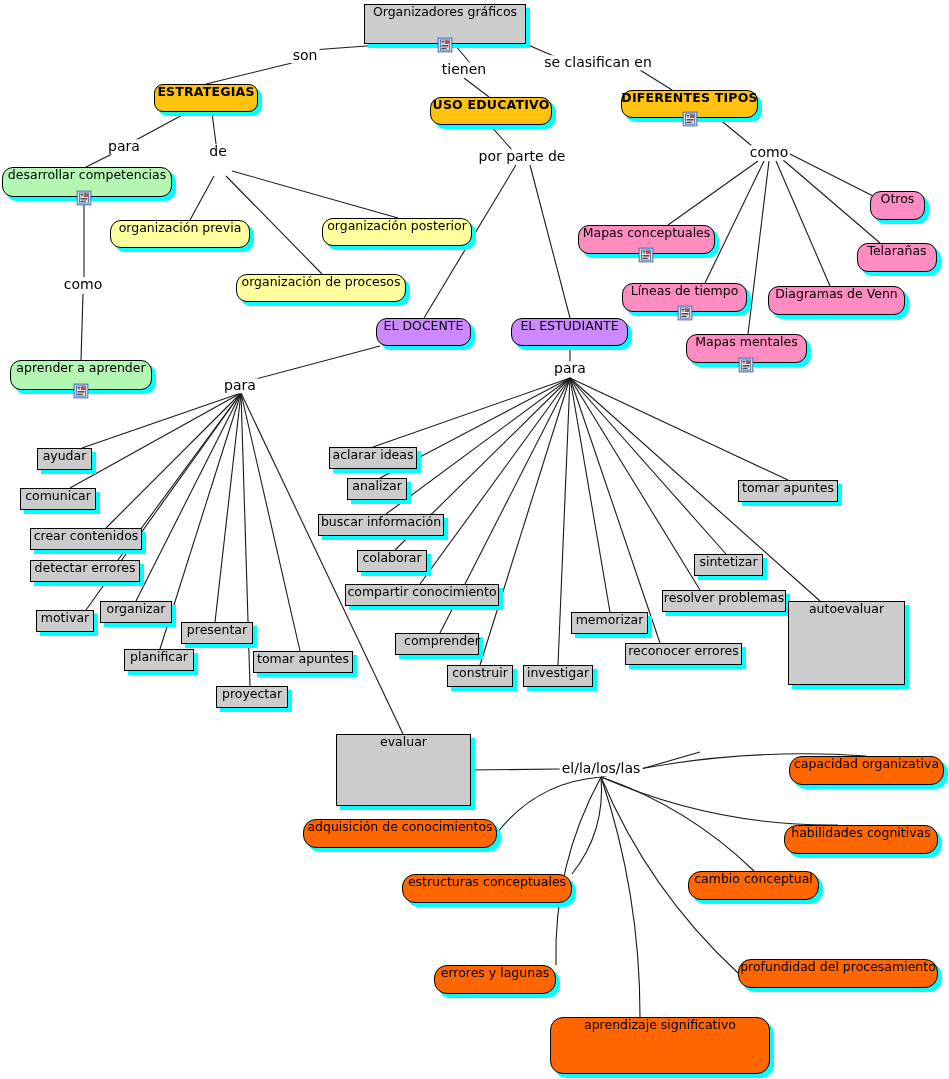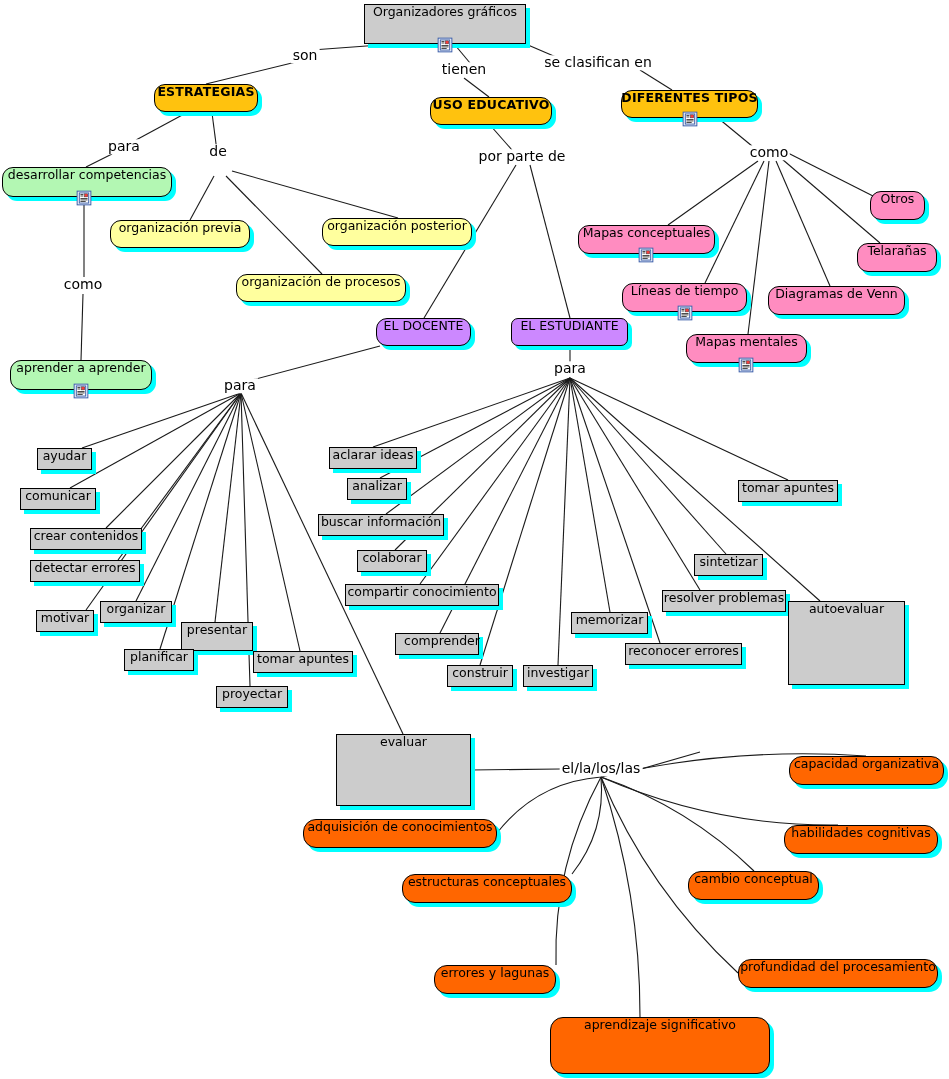--- a/index.html
+++ b/index.html
@@ -127,21 +127,21 @@
       <path d="M 601 777 Q 687.9695172940737 806.9591899362416 754 871" stroke="#1a1a1a" stroke-width="1.1" fill="none"></path>
       <path d="M 601 777 Q 714.3389638953013 826.4826157669497 838 825" stroke="#1a1a1a" stroke-width="1.1" fill="none"></path>
       <path d="M 601 777 Q 731.9200474802633 746.5625039176085 866 756" stroke="#1a1a1a" stroke-width="1.1" fill="none"></path>
       <line x1="471" y1="770" x2="560" y2="769" stroke="#1a1a1a" stroke-width="1.1"></line>
       <line x1="641" y1="769" x2="700" y2="752" stroke="#1a1a1a" stroke-width="1.1"></line>
     </svg>
   <div id="node-layer">
       <div class="node c-gray rect" style="left: 364px; top: 4px; width: 162px; height: 40px;">
         <span class="lbl">Organizadores gráficos</span>
       </div>
-      <div class="node c-amber round" style="left: 154px; top: 84px; width: 104px; height: 28px;">
+      <div class="node c-amber round" style="left: 154px; top: 84px; width: 104px; height: 28px; border-radius: 9px;">
         <span class="lbl">ESTRATEGIAS</span>
       </div>
       <div class="node c-amber round" style="left: 430px; top: 97px; width: 122px; height: 28px;">
         <span class="lbl">USO EDUCATIVO</span>
       </div>
       <div class="node c-amber round" style="left: 621px; top: 90px; width: 137px; height: 28px;">
         <span class="lbl">DIFERENTES TIPOS</span>
       </div>
       <div class="node c-green round" style="left: 2px; top: 167px; width: 170px; height: 30px;">
         <span class="lbl">desarrollar competencias</span>
@@ -172,42 +172,42 @@
       </div>
       <div class="node c-pink round" style="left: 857px; top: 243px; width: 80px; height: 29px;">
         <span class="lbl">Telarañas</span>
       </div>
       <div class="node c-pink round" style="left: 870px; top: 191px; width: 55px; height: 29px;">
         <span class="lbl">Otros</span>
       </div>
       <div class="node c-purple round" style="left: 376px; top: 318px; width: 95px; height: 28px;">
         <span class="lbl">EL DOCENTE</span>
       </div>
-      <div class="node c-purple round" style="left: 511px; top: 318px; width: 117px; height: 28px; border-radius: 7px;">
+      <div class="node c-purple round" style="left: 511px; top: 318px; width: 117px; height: 28px;">
         <span class="lbl">EL ESTUDIANTE</span>
       </div>
       <div class="node c-gray rect" style="left: 37px; top: 448px; width: 55px; height: 22px;">
         <span class="lbl">ayudar</span>
       </div>
       <div class="node c-gray rect" style="left: 20px; top: 488px; width: 76px; height: 22px;">
         <span class="lbl">comunicar</span>
       </div>
       <div class="node c-gray rect" style="left: 30px; top: 528px; width: 112px; height: 22px;">
         <span class="lbl">crear contenidos</span>
       </div>
       <div class="node c-gray rect" style="left: 30px; top: 560px; width: 110px; height: 22px;">
         <span class="lbl">detectar errores</span>
       </div>
       <div class="node c-gray rect" style="left: 36px; top: 610px; width: 58px; height: 22px;">
         <span class="lbl">motivar</span>
       </div>
       <div class="node c-gray rect" style="left: 100px; top: 601px; width: 72px; height: 22px;">
         <span class="lbl">organizar</span>
       </div>
-      <div class="node c-gray rect" style="left: 181px; top: 622px; width: 72px; height: 29px;">
+      <div class="node c-gray rect" style="left: 181px; top: 622px; width: 72px; height: 22px;">
         <span class="lbl">presentar</span>
       </div>
       <div class="node c-gray rect" style="left: 124px; top: 649px; width: 70px; height: 22px;">
         <span class="lbl">planificar</span>
       </div>
       <div class="node c-gray rect" style="left: 216px; top: 686px; width: 72px; height: 22px;">
         <span class="lbl">proyectar</span>
       </div>
       <div class="node c-gray rect" style="left: 253px; top: 651px; width: 100px; height: 22px;">
         <span class="lbl">tomar apuntes</span>

